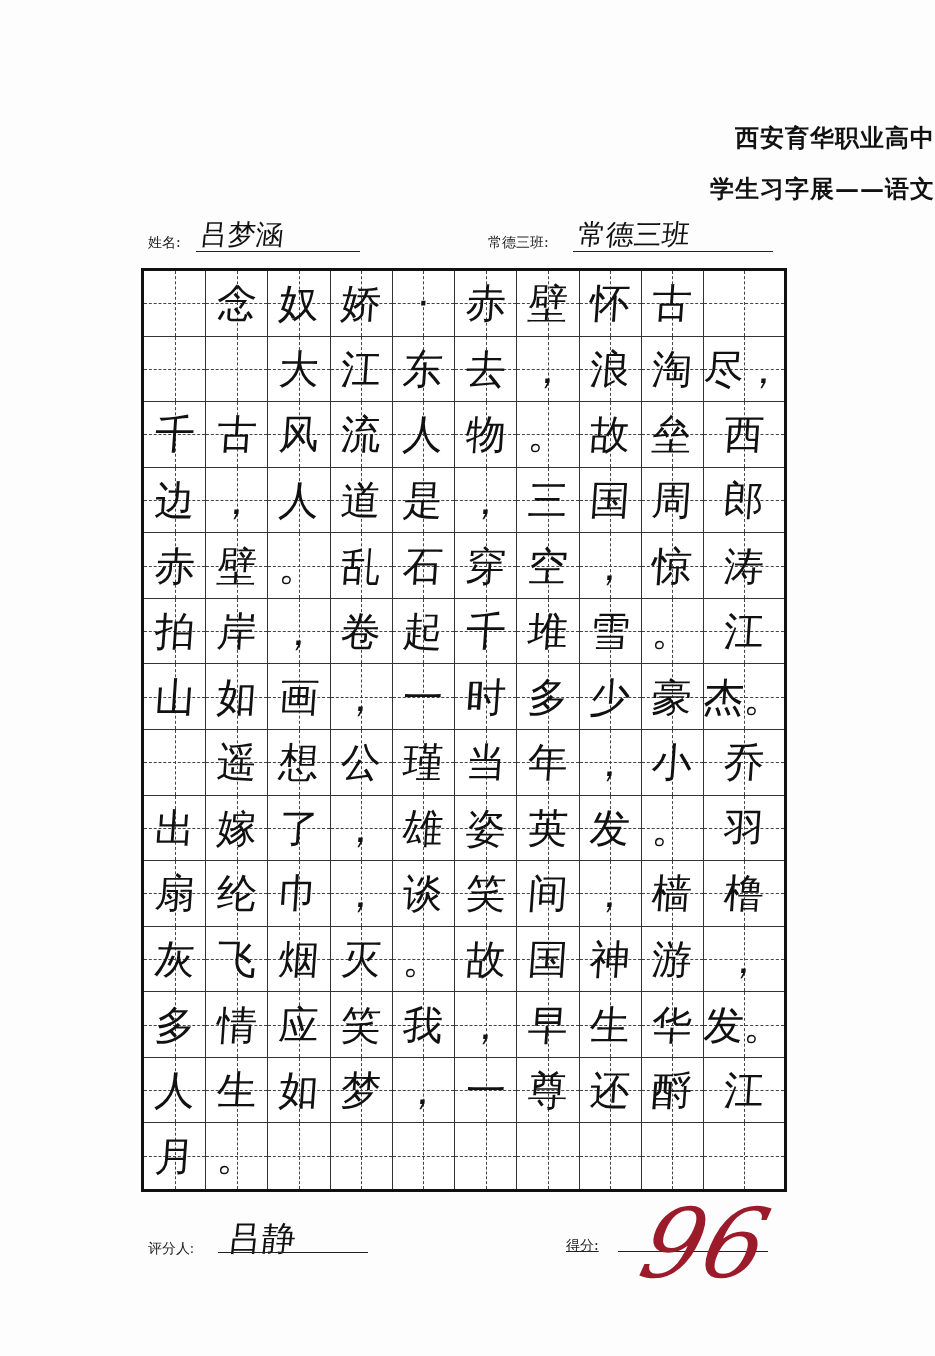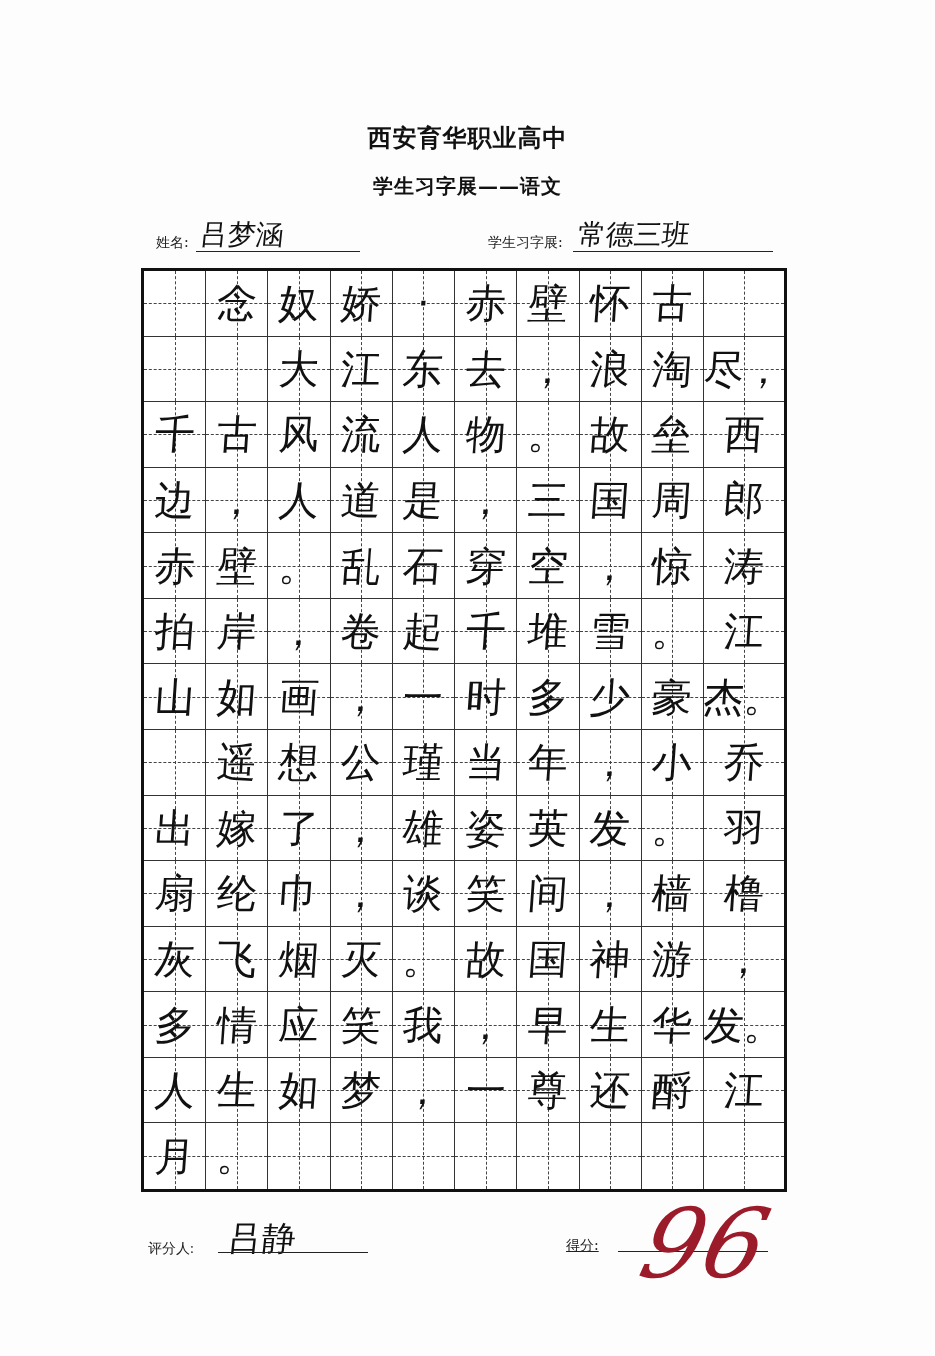--- a/index.html
+++ b/index.html
@@ -1,25 +1,25 @@
 <!DOCTYPE html>
 <html><head>
 <meta charset="utf-8">
 <style>
   html, body { margin:0; padding:0; }
   body {
     width:935px; height:1356px; background:#fdfdfd; position:relative; overflow:hidden;
     font-family:"DejaVu Sans", sans-serif; color:#1a1a1a;
   }
   .title {
-    position:absolute; left:0; width:935px; text-align:center;
+    position:absolute; left:0; width:935px; text-align:right;
     font-family:"DejaVu Serif", serif; font-weight:bold; color:#111;
   }
   #t1 { top:122px; font-size:24px; letter-spacing:1px; }
-  #t2 { top:173px; font-size:20px; letter-spacing:1px; }
+  #t2 { top:173px; font-size:24px; letter-spacing:1px; }
 
   .field-label { position:absolute; font-size:14px; font-family:"DejaVu Serif", serif; color:#222; }
   .field-line { position:absolute; height:0; border-bottom:1.5px solid #222; }
   .hand {
     position:absolute; font-family:"DejaVu Sans", sans-serif; color:#111;
     transform:skewX(-6deg);
   }
 
   #grid {
     position:absolute; left:141px; top:268px; width:646px; height:924px;
@@ -49,25 +49,25 @@
     font-family:"DejaVu Serif", serif; font-style:italic; transform:skewX(-14deg);
     line-height:1;
   }
 </style>
 </head>
 <body>
 
 <div id="t1" class="title">西安育华职业高中</div>
 <div id="t2" class="title">学生习字展——语文</div>
 
-<div class="field-label" style="left:148px;top:234px;margin-left:8px;">姓名:</div>
+<div class="field-label" style="left:148px;top:234px;">姓名:</div>
 <div class="hand" style="left:200px;top:216px;font-size:28px;">吕梦涵</div>
 <div class="field-line" style="left:196px;top:251px;width:164px;"></div>
 
-<div class="field-label" style="left:488px;top:234px;">学生习字展:</div>
+<div class="field-label" style="left:488px;top:234px;">常德三班:</div>
 <div class="hand" style="left:578px;top:216px;font-size:28px;">常德三班</div>
 <div class="field-line" style="left:573px;top:251px;width:200px;"></div>
 
 <div id="grid">
     <div class="cell">
       <span></span>
     </div>
     <div class="cell">
       <span>念</span>
     </div>

